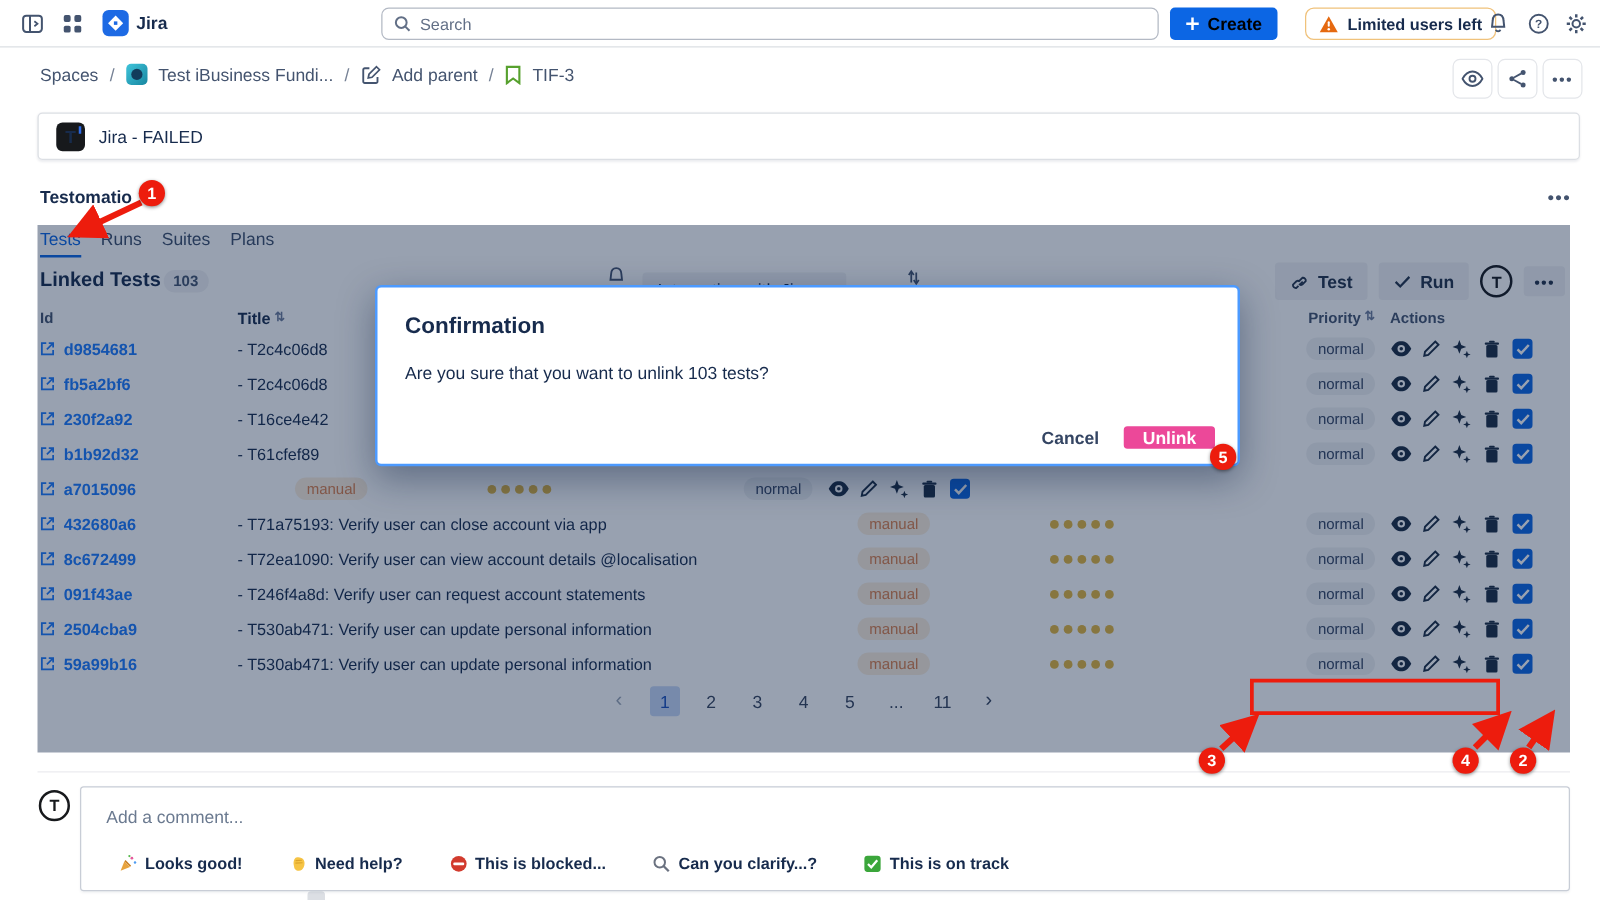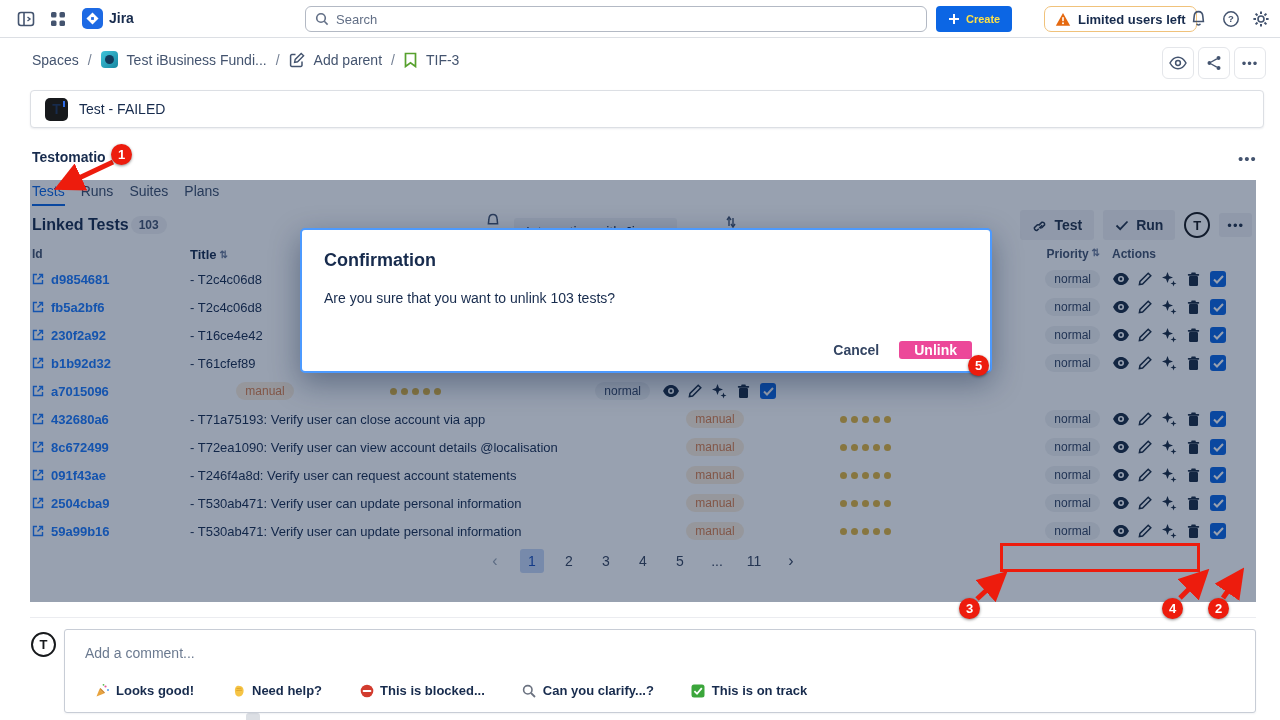--- a/index.html
+++ b/index.html
@@ -13,21 +13,21 @@
   .topbar { position:absolute; top:0; left:0; width:1280px; height:38px;
     background:#fff; border-bottom:1px solid #DCDFE4; z-index:30; }
   .tb-icon { position:absolute; top:10px; width:18px; height:18px; color:#44546F; cursor:pointer; }
   .logo-tile { position:absolute; left:82px; top:8px; width:21px; height:21px; border-radius:5px;
     background:#1D6AE4; display:flex; align-items:center; justify-content:center; }
   .logo-name { position:absolute; left:109px; top:10px; font-size:14px; font-weight:bold; color:#172B4D; }
   .search-box { position:absolute; left:305px; top:6px; width:622px; height:26px;
     border:1px solid #B3B9C4; border-radius:6px; background:#fff; display:flex; align-items:center; padding:0 9px; gap:7px; }
   .search-box span { font-size:13px; color:#626F86; }
   .create-btn { position:absolute; left:936px; top:6px; height:26px; padding:0 12px;
-    background:#0C66E4; color:#fde047; border:none; border-radius:4px; font-size:11px; font-weight:bold;
+    background:#0C66E4; color:#000000; border:none; border-radius:4px; font-size:14px; font-weight:bold;
     display:flex; align-items:center; gap:6px; cursor:pointer; font-family:inherit; }
   .warn-pill { position:absolute; left:1044px; top:6px; height:26px; padding:0 10px;
     border:1.5px solid #F0C27B; border-radius:7px; background:#fff; display:flex; align-items:center; gap:7px; cursor:pointer; }
   .warn-pill span { font-size:13px; font-weight:bold; color:#172B4D; }
 
   
   .crumbs { position:absolute; left:32px; top:51px; display:flex; align-items:center; gap:9px; font-size:14px; color:#44546F; z-index:3; }
   .crumbs .sep { color:#758195; }
   .crumb-link { cursor:pointer; }
   .space-tile { width:17px; height:17px; border-radius:4px; background:linear-gradient(135deg,#3FC4DA,#1786A0);
@@ -247,21 +247,21 @@
         <line x1="5.2" y1="9" x2="10.8" y2="12.1" stroke="#44546F" stroke-width="1.4"></line>
       </svg>
   </div>
   <div class="pa-btn">
     <span style="font-size:13px;letter-spacing:1px;color:#44546F">•••</span>
   </div>
 </div>
 
 <div class="fail-panel">
   <span class="t-black-tile">T<em></em></span>
-  <span>Test - FAILED</span>
+  <span>Jira - FAILED</span>
 </div>
 
 <div class="widget-title">Testomatio</div>
 <div class="widget-kebab">•••</div>
 
 <div class="widget">
 
   <div class="tabs">
     <span class="tab active">Tests</span>
     <span class="tab">Runs</span>

